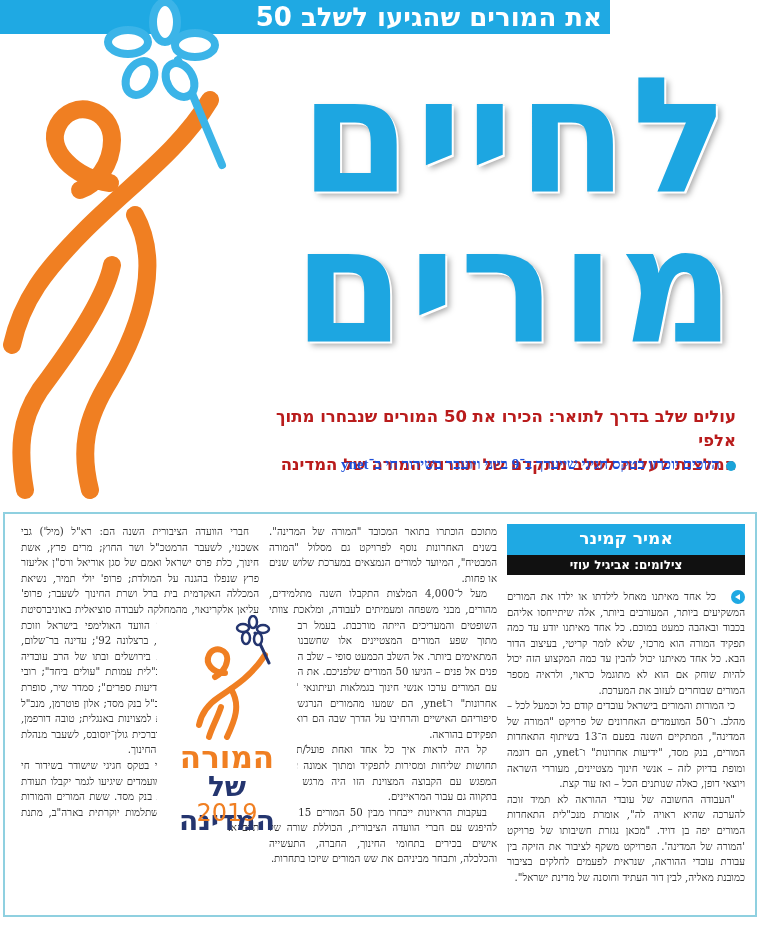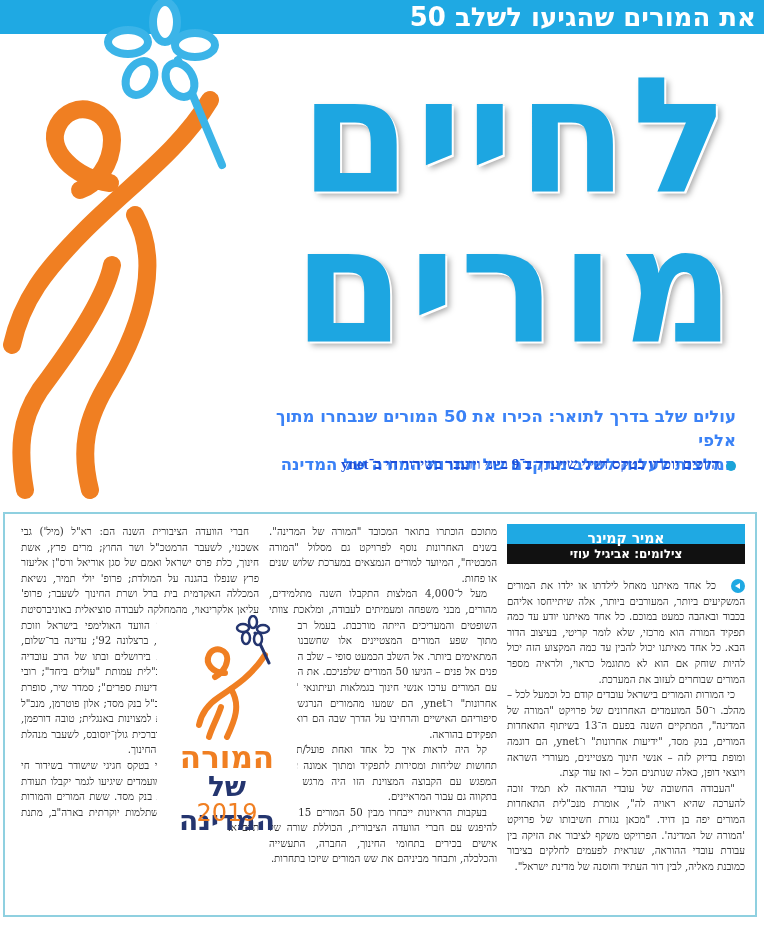--- a/index.html
+++ b/index.html
@@ -3,21 +3,21 @@
 <meta charset="utf-8">
 <style>
   html, body { margin: 0; padding: 0; }
   body {
     width: 766px; height: 925px; overflow: hidden; position: relative;
     background: #ffffff;
     font-family: "DejaVu Serif", "Liberation Serif", serif;
     direction: rtl;
   }
   .top-banner {
-    position: absolute; left: 0; top: 0; width: 764px; height: 34px;
+    position: absolute; left: 0; top: 0; width: 610px; height: 34px;
     background: #1fa9e3;
   }
   .top-banner-text {
     position: absolute; right: 8px; top: 0; height: 34px; line-height: 34px;
     font-family: "DejaVu Sans", sans-serif; font-weight: bold; font-size: 26px;
     color: #ffffff; white-space: nowrap;
   }
   .figure {
     position: absolute; left: 0; top: 0; width: 260px; height: 500px;
   }
@@ -27,21 +27,21 @@
     font-family: "DejaVu Sans", sans-serif; font-weight: bold;
     color: #1da6e1;
     line-height: 150px; font-size: 160px;
     text-shadow: 2px 2px 0 #ffffff, 4px 4px 6px rgba(0,0,0,0.35);
     letter-spacing: 4px;
   }
   .headline .line { display: block; height: 150px; }
   .subhead {
     position: absolute; right: 30px; top: 405px; width: 500px;
     font-family: "DejaVu Sans", sans-serif; font-weight: bold; font-size: 16.5px;
-    color: #3b82f6; line-height: 24px; text-align: right;
+    color: #b91c1c; line-height: 24px; text-align: right;
   }
   .subline {
     position: absolute; right: 30px; top: 456px; width: 520px;
     font-family: Liberation Serif, serif; font-weight: bold; font-size: 15px;
     color: #1d4ed8; text-align: right; white-space: nowrap;
   }
   .subline .bullet {
     display: inline-block; width: 10px; height: 10px; border-radius: 50%;
     background: #1aa3d8; margin-left: 6px; vertical-align: middle;
   }
@@ -53,22 +53,22 @@
     position: absolute; top: 10px;
     font-size: 10.2px; line-height: 15.6px; color: #333; text-align: justify;
   }
   .col p { margin: 0; text-indent: 10px; }
   .col-right { right: 10px; width: 238px; top: 10px; }
   .col-mid { right: 258px; width: 228px; }
   .col-left { right: 496px; width: 238px; }
   .byline-box { width: 238px; margin-bottom: 14px; }
   .byline-author {
     background: #1fa9e3; color: #fff; text-align: center;
-    font-family: "DejaVu Sans", sans-serif; font-weight: bold; font-size: 14px;
-    height: 20px; line-height: 28px;
+    font-family: "DejaVu Sans", sans-serif; font-weight: bold; font-size: 17px;
+    height: 31px; line-height: 28px;
   }
   .byline-photo {
     background: #111; color: #fff; text-align: center;
     font-family: "DejaVu Sans", sans-serif; font-size: 12px; font-weight: bold;
     height: 20px; line-height: 20px;
   }
   .lead-arrow {
     float: right; width: 14px; height: 14px; border-radius: 50%; background: #1fa9e3;
     margin-left: 5px; margin-top: 1px; position: relative;
   }

